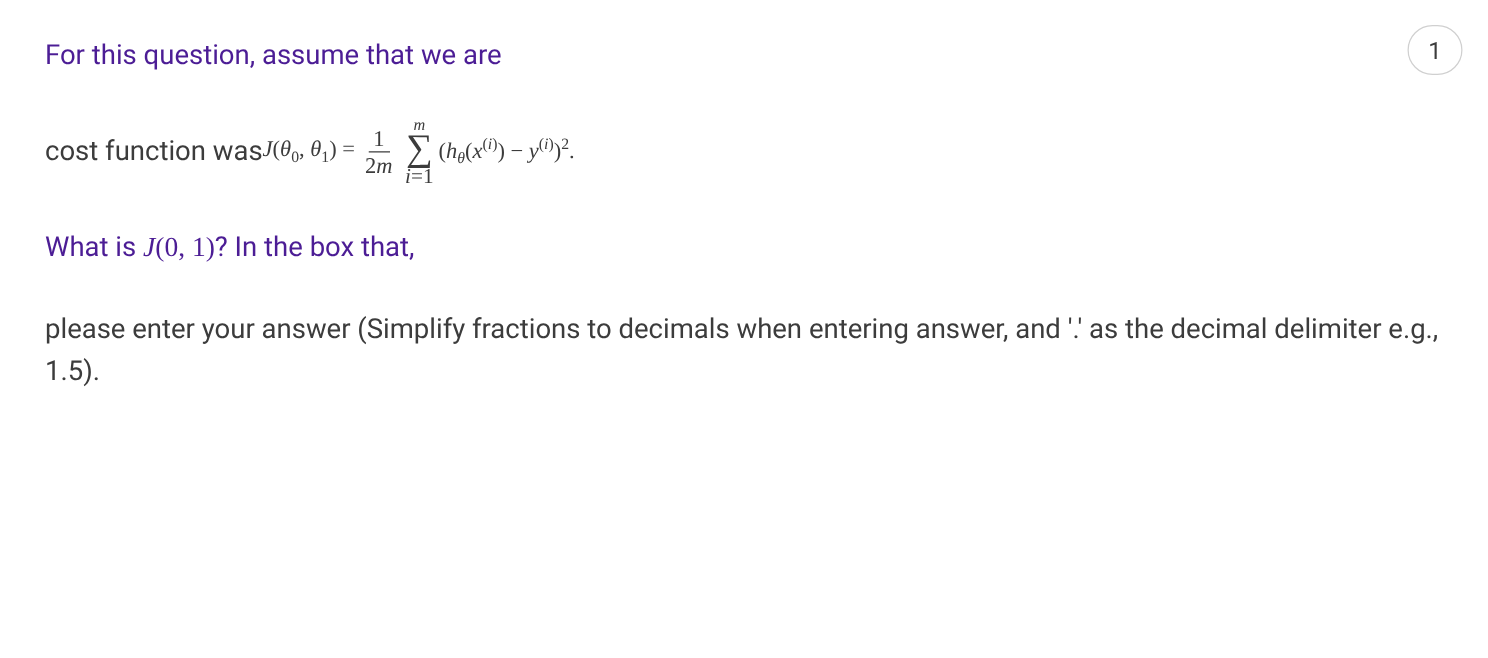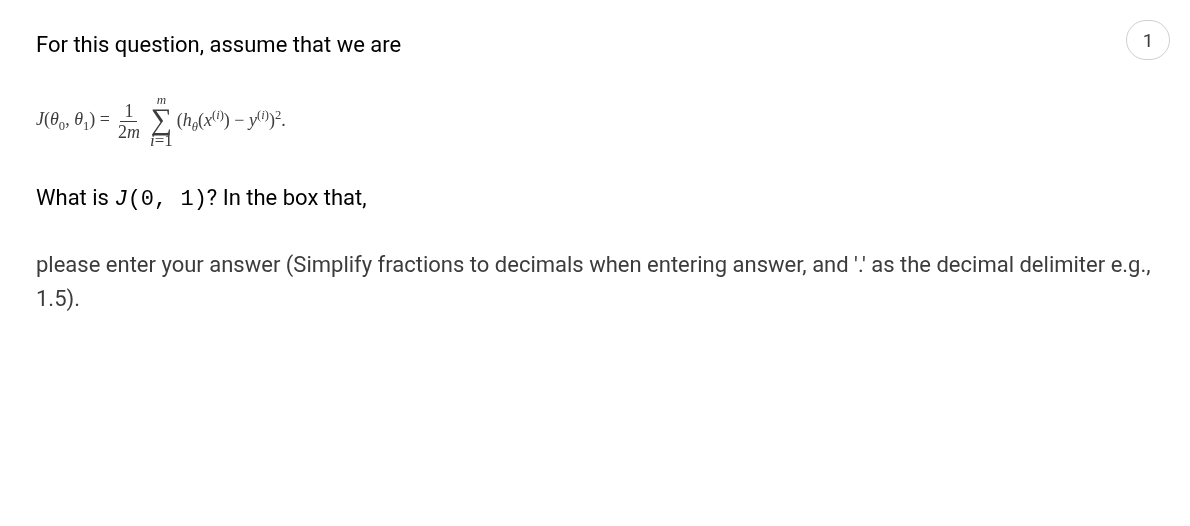--- a/index.html
+++ b/index.html
@@ -15,21 +15,21 @@
       position: relative;
       color: #3c3c3c;
     }
     .content {
       padding: 28px 36px;
     }
     .para {
       font-size: 22px;
       line-height: 1.5;
       margin-bottom: 32px;
-      color: #000000;
+      color: #4c1d95;
       font-weight: 400;
     }
     .para-formula {
       font-size: 22px;
       line-height: 1.5;
       margin-bottom: 32px;
       color: #3c3c3c;
       font-weight: 400;
       display: flex;
       align-items: center;
@@ -52,21 +52,21 @@
       border-radius: 20px;
       display: flex;
       align-items: center;
       justify-content: center;
       font-size: 19px;
       color: #3c3c3c;
       background: #ffffff;
       padding: 0 14px;
     }
     .math {
-      font-family: Liberation Mono, monospace;
+      font-family: Liberation Serif, serif;
       font-style: italic;
     }
     .frac {
       display: inline-flex;
       flex-direction: column;
       align-items: center;
       vertical-align: middle;
       font-family: "Times New Roman", Times, serif;
       font-size: 18px;
       line-height: 1;
@@ -121,20 +121,21 @@
   </style>
 </head>
 <body>
 
 <div class="content">
 
   <p class="para">For this question, assume that we are</p>
 
 
   <div class="para-formula">
+    <span>cost function was </span>
     <span class="formula-rest">
       <span>J</span><span class="upright">(</span><span>θ</span><sub class="upright">0</sub><span class="upright">, </span><span>θ</span><sub class="upright">1</sub><span class="upright">)</span><span class="upright"> = </span>
     </span>
     <span class="frac">
       <span class="num upright">1</span>
       <span class="den"><span class="upright">2</span><span style="font-style:italic;">m</span></span>
     </span>
     <span class="sigma-wrap">
       <span class="top">m</span>
       <span class="sig">∑</span>

